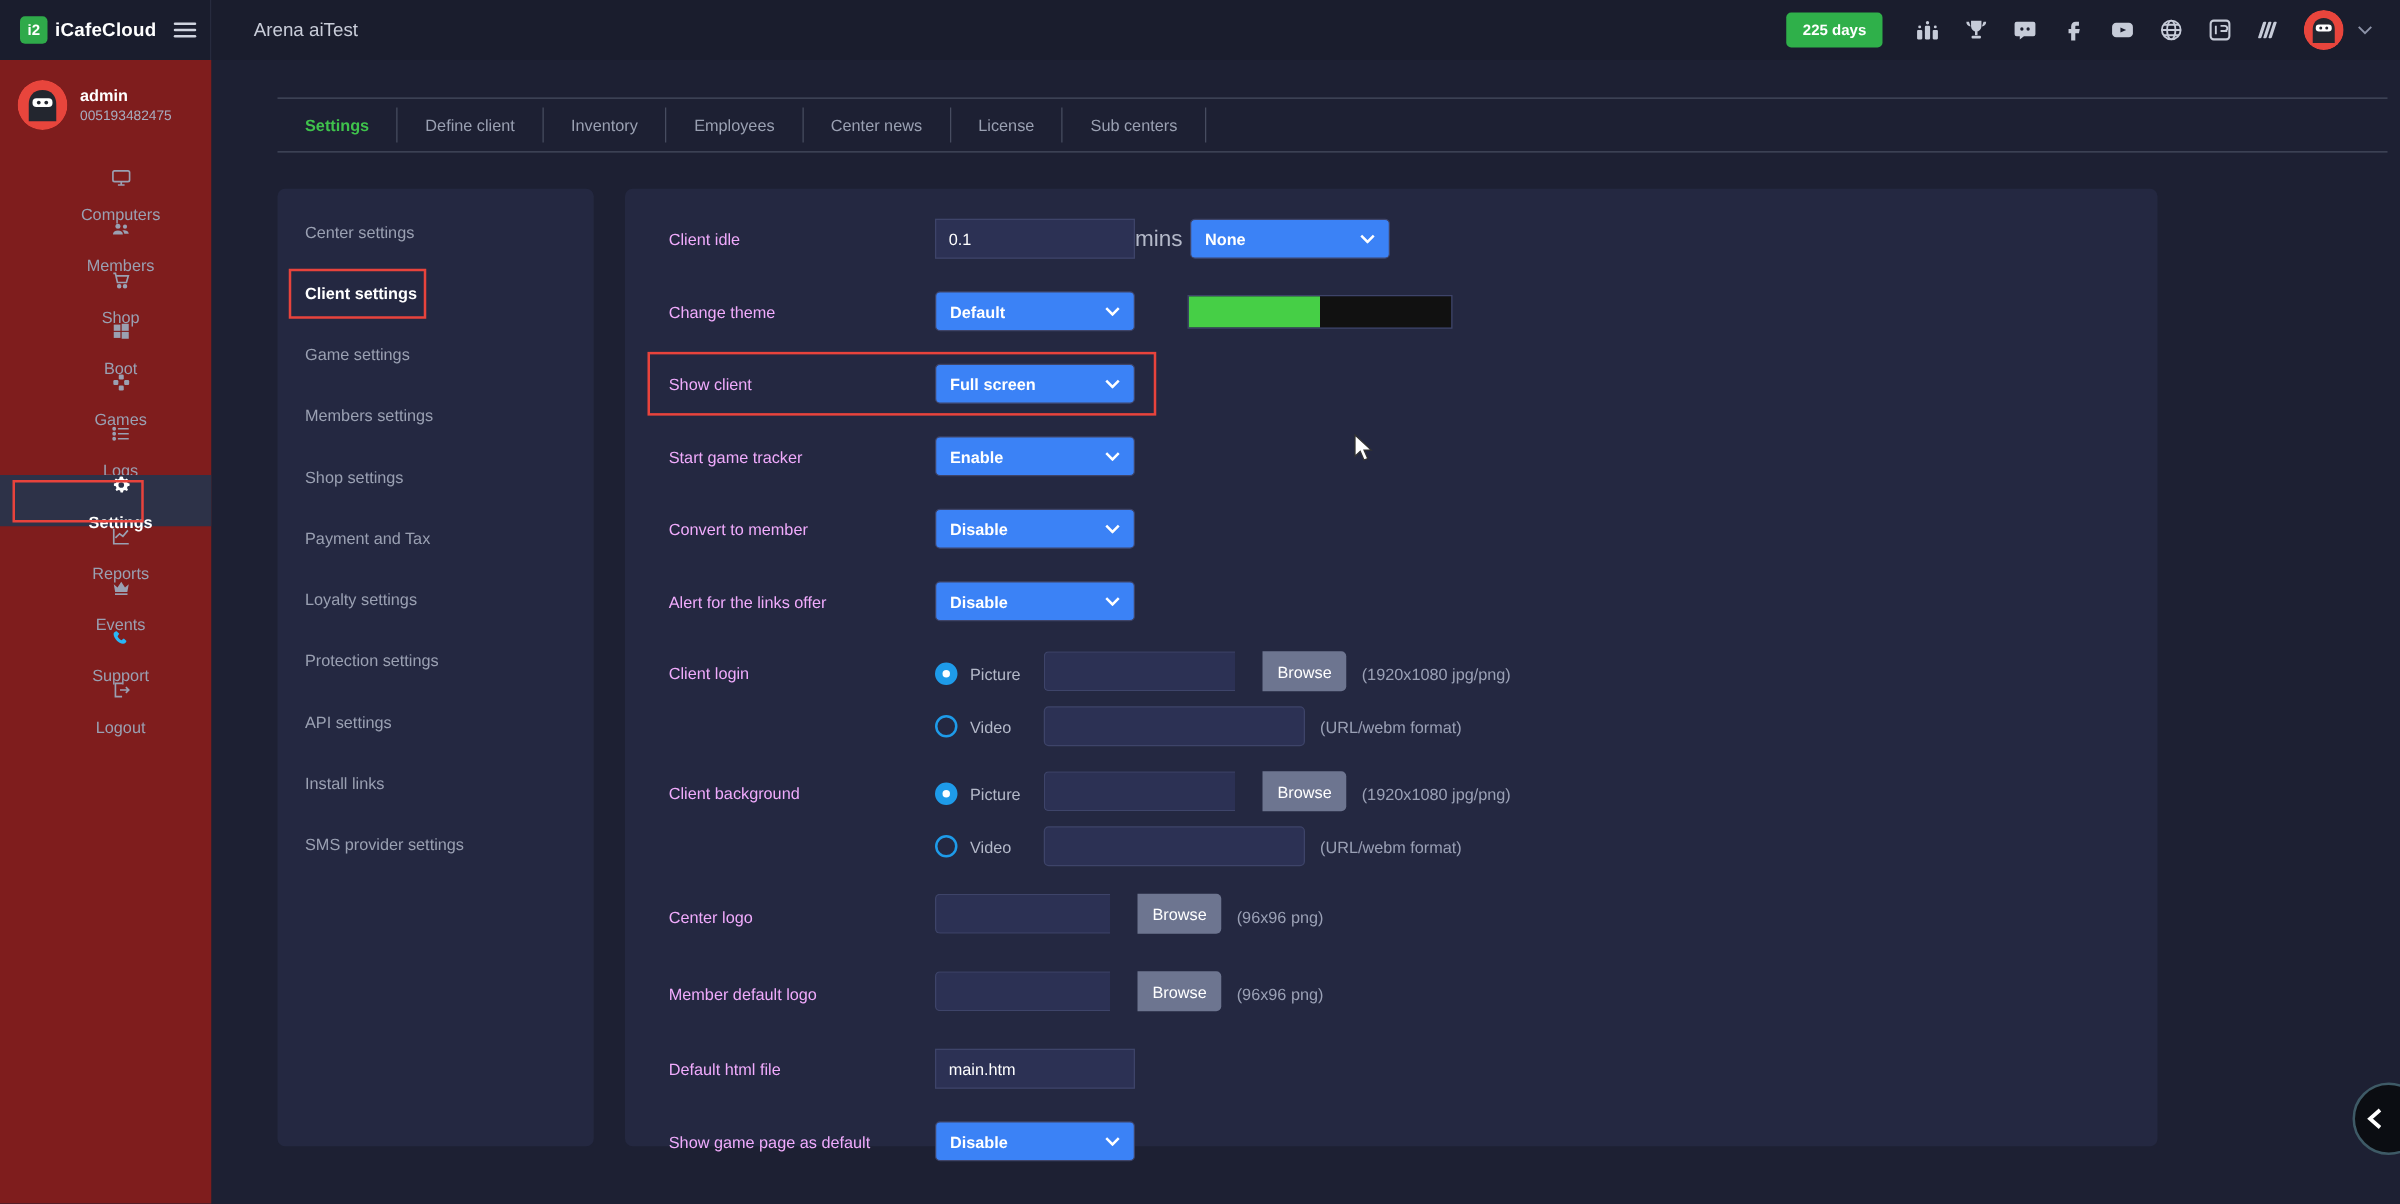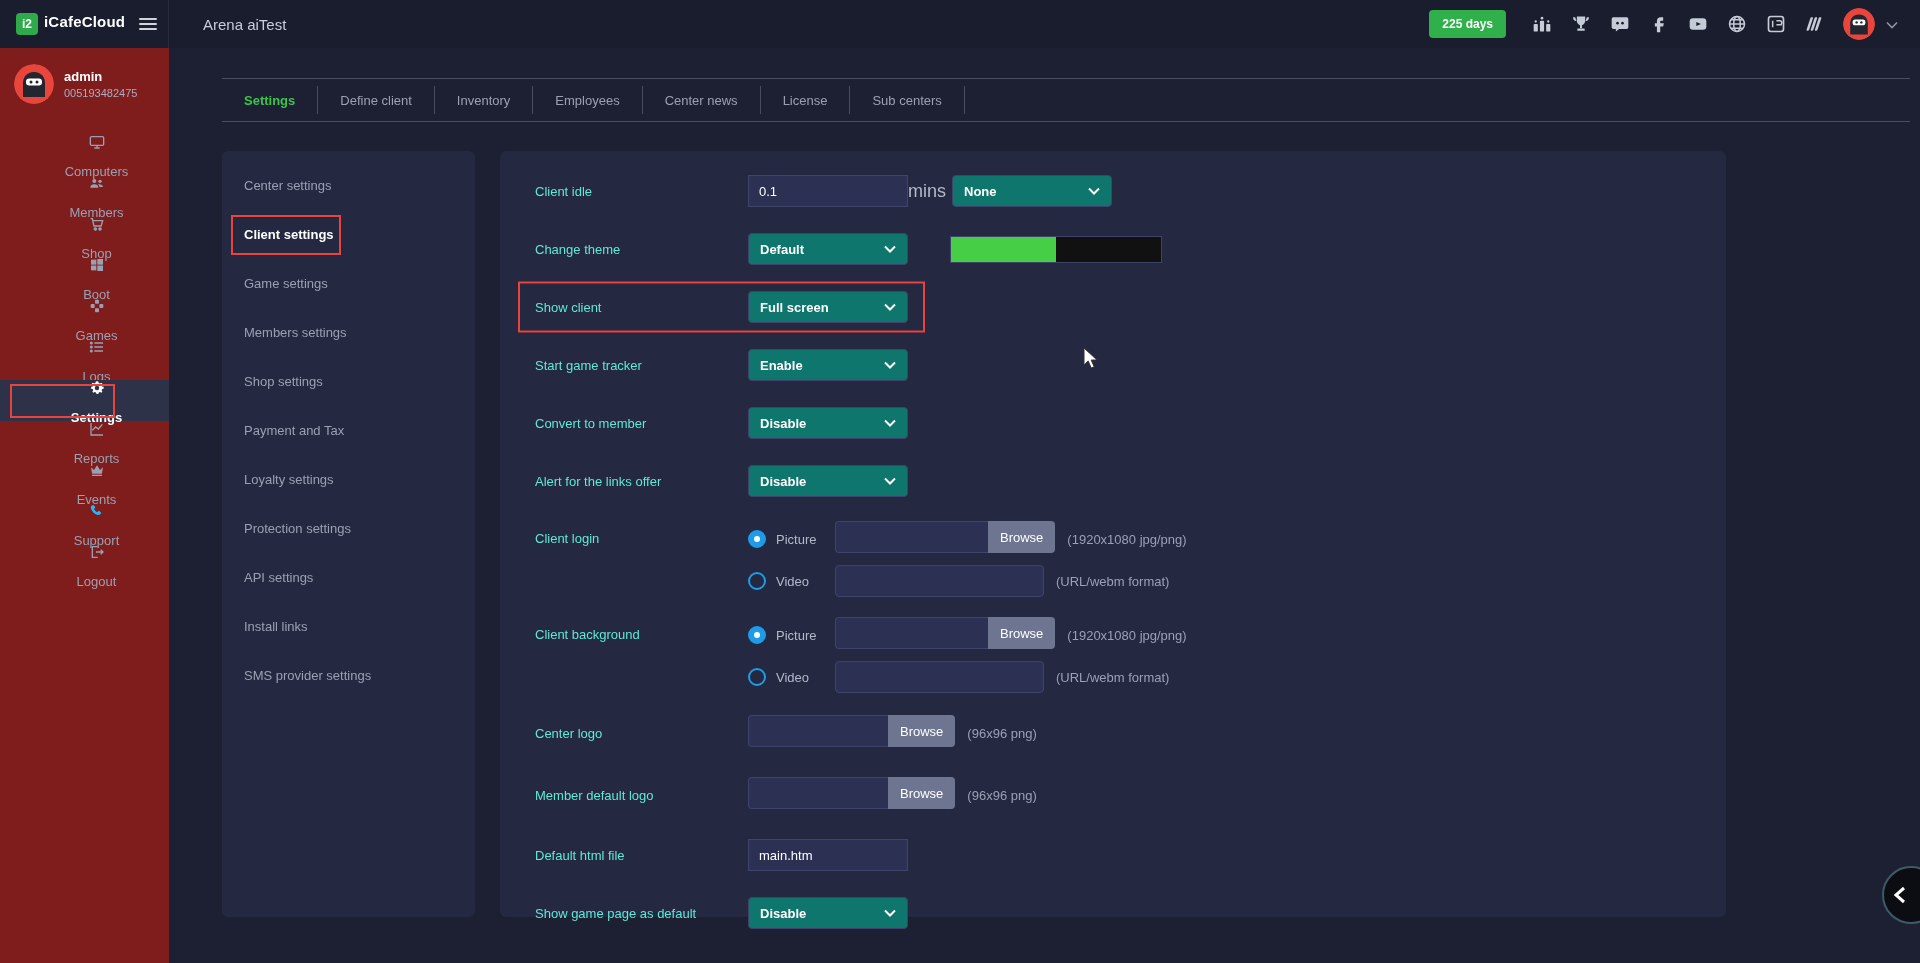--- a/index.html
+++ b/index.html
@@ -6,21 +6,21 @@
   html,body { width:1920px; height:963px; }
   body {
     position:relative; overflow:hidden;
     background:#1d2033;
     font-family:"Liberation Sans", sans-serif;
     color:#fff;
   }
   
   .topbar { position:absolute; top:0; left:0; right:0; height:48px; background:#1a1d2d; display:flex; align-items:center; z-index:5; }
   .topbar-left { width:169px; height:100%; display:flex; align-items:center; padding-left:16px; gap:14px; border-right:1px solid #272b3e; flex-shrink:0; }
-  .logo { display:flex; gap:6px; cursor:pointer; }
+  .logo { display:flex; align-items:center; gap:6px; cursor:pointer; }
   .logo-mark { width:22px; height:22px; background:#2faa4a; border-radius:4px; display:flex; align-items:center; justify-content:center; font-size:12px; font-weight:bold; color:#fff; }
   .logo-text { font-size:15px; font-weight:bold; color:#fff; letter-spacing:.2px; }
   .hamburger { width:18px; display:flex; flex-direction:column; gap:3px; cursor:pointer; }
   .hamburger span { height:2px; background:#cfd3de; border-radius:1px; }
   .topbar-title { margin-left:34px; font-size:15px; color:#c9cdd9; }
   .topbar-right { margin-left:auto; display:flex; align-items:center; gap:17px; padding-right:22px; }
   .license-badge { background:#2fb04a; color:#fff; font-size:12px; font-weight:bold; padding:7px 13px; border-radius:4px; margin-right:8px; cursor:pointer; }
   .tb-icon { width:22px; height:22px; color:#c6cbd8; display:flex; align-items:center; justify-content:center; cursor:pointer; }
   .tb-icon svg { width:20px; height:20px; }
   .avatar { border-radius:50%; overflow:hidden; flex-shrink:0; cursor:pointer; }
@@ -42,37 +42,37 @@
   .tab { height:28px; display:flex; align-items:center; padding:0 22px; font-size:13px; color:#9aa0b2; border-right:1px solid #474c60; cursor:pointer; white-space:nowrap; }
   .tab.active { color:#3fc24c; font-weight:bold; }
   
   .snav { position:absolute; left:53px; top:103px; width:253px; height:766px; background:#242841; border-radius:6px; padding-top:10px; }
   .snav-item { height:49px; display:flex; align-items:center; padding-left:22px; font-size:13px; color:#9aa0b2; cursor:pointer; position:relative; }
   .snav-item.active { color:#fff; font-weight:bold; }
   
   .fpanel { position:absolute; left:331px; top:103px; width:1226px; height:766px; background:#242841; border-radius:6px; padding:24px 0 0 35px; }
   .frow { display:flex; align-items:center; min-height:32px; margin-bottom:26px; position:relative; }
   .frow.top-align { align-items:flex-start; }
-  .flabel { width:213px; flex-shrink:0; font-size:13px; color:#5eead4; }
+  .flabel { width:213px; flex-shrink:0; font-size:13px; color:#f0abfc; }
   .top-align .flabel { line-height:32px; }
   .tinput { width:160px; height:32px; background:#2c3154; border:1px solid #3e4469; border-radius:0; color:#fff; font-size:13px; padding:0 10px; outline:none; font-family:"Liberation Sans",sans-serif; }
-  .select { width:160px; height:32px; background:#0f766e; border:1px solid #3e4469; border-radius:4px; display:flex; align-items:center; justify-content:space-between; padding:0 11px; font-size:13px; font-weight:bold; color:#fff; cursor:pointer; }
+  .select { width:160px; height:32px; background:#3b82f6; border:1px solid #3e4469; border-radius:4px; display:flex; align-items:center; justify-content:space-between; padding:0 11px; font-size:13px; font-weight:bold; color:#fff; cursor:pointer; }
   .select svg { flex-shrink:0; }
   .unit { margin-left:0; font-size:18px; color:#b4b9c9; width:30px; }
   .gap-select { margin-left:14px; }
   .theme-preview { margin-left:42px; width:212px; height:27px; border:1px solid #3e4469; display:flex; overflow:hidden; }
   .theme-preview .half { flex:1; }
   
   .rcol { display:flex; flex-direction:column; gap:10px; }
   .rrow { display:flex; align-items:center; height:32px; }
   .radio { width:18px; height:18px; border-radius:50%; border:2px solid #1e9be9; position:relative; cursor:pointer; flex-shrink:0; }
   .radio.checked { background:#1e9be9; }
   .radio.checked::after { content:""; position:absolute; left:50%; top:50%; width:6px; height:6px; border-radius:50%; background:#fff; transform:translate(-50%,-50%); }
   .rlabel { margin-left:10px; width:59px; font-size:13px; color:#b4b9c9; }
-  .filegroup { display:flex; align-items:stretch; height:36px; }
+  .filegroup { display:flex; align-items:stretch; height:36px;gap:22px; }
   .fileinput { height:32px; background:#2c3154; border:1px solid #3e4469; border-right:none; border-radius:4px 0 0 4px; outline:none; }
   .browse { height:32px; padding:0 12px; background:#6d7590; color:#fff; font-size:13px; display:flex; align-items:center; border-radius:0 4px 4px 0; cursor:pointer; }
   .hint { margin-left:12px; font-size:13px; color:#9aa0b5; white-space:nowrap; }
   .w153 { width:153px; } .w140 { width:140px; }
   .vinput { width:209px; height:32px; background:#2c3154; border:1px solid #3e4469; border-radius:4px; outline:none; }
   
   .annot { position:absolute; border:2px solid #e8433c; pointer-events:none; z-index:9; }
   .annot-settings { left:10px; top:50%; transform:translateY(-50%); width:105px; height:34px; }
   .annot-clientsettings { left:9px; top:50%; transform:translateY(-50%); width:110px; height:40px; }
   .annot-showclient { left:-17px; top:50%; transform:translateY(-50%); width:407px; height:51px; }

